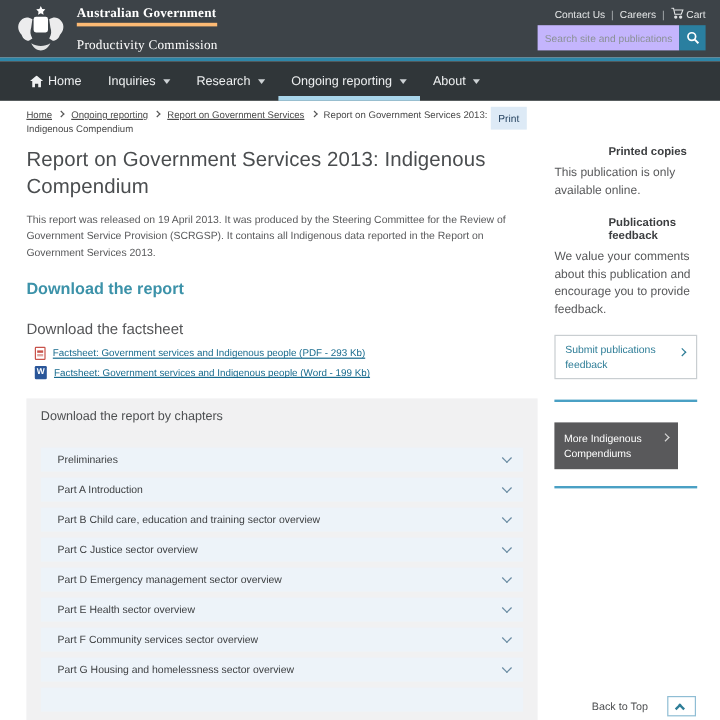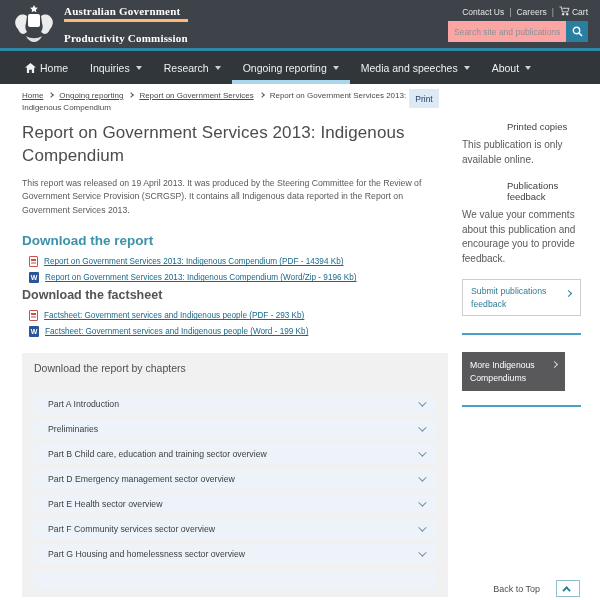--- a/index.html
+++ b/index.html
@@ -14,29 +14,29 @@
 
   
   .site-header {
     position:absolute; top:0; left:0; width:600px; height:48px;
     background:#3d4348;
   }
   .crest-wrap { position:absolute; left:12px; top:4px; display:flex; align-items:center; }
   .crest { width:44px; height:40px; }
   .agency { margin-left:8px; color:#ffffff; font-family:"Liberation Serif", serif; }
   .agency .line1 { font-size:11px; font-weight:bold; padding-bottom:2px; border-bottom:3px solid #fdba74; letter-spacing:.2px;}
-  .agency .line2 { font-size:11px; font-weight:bold; padding-top:10px; letter-spacing:.2px;}
+  .agency .line2 { font-size:11px; font-weight:normal; padding-top:10px; letter-spacing:.2px;}
   .top-links { position:absolute; top:6px; right:12px; font-size:8.5px; color:#e3e5e6; display:flex; align-items:center; gap:5px;}
   .top-links a { color:#e3e5e6; text-decoration:none; }
   .top-links .sep { color:#aeb3b6; }
   .cart-icon { width:11px; height:10px; display:inline-block; margin-right:2px; vertical-align:-1px;}
   .searchbar { position:absolute; top:21px; right:12px; display:flex; height:21px;}
   .searchbar input {
     width:118px; height:21px; border:none; outline:none; padding:0 6px;
-    font-size:8.5px; color:#555; font-family:"Liberation Sans",sans-serif; background:#fca5a5;
+    font-size:8.5px; color:#555; font-family:"Liberation Sans",sans-serif; background:#c4b5fd;
   }
   .searchbar input::placeholder { color:#8b9196; }
   .search-btn { width:22px; height:21px; background:#2a7fa0; border:none; display:flex; align-items:center; justify-content:center; cursor:pointer;}
 
   
   .header-rule { position:absolute; top:48px; left:0; width:600px; height:3px; background:#2e86a8; }
 
   
   .main-nav {
     position:absolute; top:51px; left:0; width:600px; height:33px;
@@ -67,21 +67,21 @@
     position:absolute; top:89px; left:409px; width:30px; height:19px;
     background:#ddeaf6; border:none; color:#24425f; font-size:8.5px;
     font-family:"Liberation Sans",sans-serif; cursor:pointer;
   }
 
   
   .main-col { position:absolute; left:22px; top:122px; width:428px; }
   h1.page-title { font-size:17px; font-weight:400; color:#4a4d4f; line-height:1.35; letter-spacing:.1px;}
   .intro { margin-top:9px; font-size:8.7px; color:#58595b; line-height:1.55; }
   h2.teal { margin-top:16px; font-size:13.5px; font-weight:700; color:#3c92a9; }
-  h2.gray { font-size:12.5px; font-weight:700; color:#545557; }
+  h2.gray { margin-top:19px; font-size:12.5px; font-weight:400; color:#545557; }
   .file-list { margin-top:8px; margin-left:7px; list-style:none; }
   .file-list li { display:flex; align-items:center; gap:6px; margin-bottom:5px; height:11px;}
   .file-list a { font-size:8.2px; color:#176a8d; text-decoration:underline; }
   .icon-pdf {
     width:9px; height:11px; background:#fff; border:1px solid #c8524a; position:relative; border-radius:1px;
     flex:0 0 9px;
   }
   .icon-pdf::after { content:""; position:absolute; left:1px; top:2px; width:5px; height:2px; background:#c8524a; box-shadow:0 3px 0 #e0a49f; }
   .icon-word {
     width:10px; height:11px; background:#2a5699; border-radius:1px; color:#fff; font-size:7px; font-weight:bold;
@@ -99,21 +99,21 @@
   }
   .chapter-row:last-child { margin-bottom:0; }
   .chapter-label { font-size:8.7px; color:#3c3e40; }
   .chev-down {
     width:6px; height:6px; border-right:1.4px solid #6b8ca3; border-bottom:1.4px solid #6b8ca3;
     transform:rotate(45deg) translateY(-2px);
   }
 
   
   .sidebar { position:absolute; left:462px; top:121px; width:119px; }
-  .sb-h { font-size:9.5px; font-weight:normal; color:#3c3e40; margin-bottom:6px;padding-left:45px; }
+  .sb-h { font-size:9.5px; font-weight:bold; color:#3c3e40; margin-bottom:6px;padding-left:45px; }
   .sb-p { font-size:10px; color:#58595b; line-height:1.45; margin-bottom:13px; }
   .sb-btn {
     width:100%; background:#fff; border:1px solid #c9ced1; padding:5px 8px; text-align:left;
     color:#2e7d97; font-size:8.7px; line-height:1.45; cursor:pointer; position:relative;
     font-family:"Liberation Sans",sans-serif;
   }
   .chev-right {
     position:absolute; right:9px; top:11px; width:5px; height:5px;
     border-top:1.4px solid; border-right:1.4px solid; transform:rotate(45deg);
   }
@@ -202,79 +202,67 @@
   <div class="nav-item">
     <span>Research</span>
     <span class="caret-down"></span>
   </div>
   <div class="nav-item">
     <span>Ongoing reporting</span>
     <span class="caret-down"></span>
     <span class="nav-active-bar"></span>
   </div>
   <div class="nav-item">
-    <span>Media and speeches</span>
-    <span class="caret-down"></span>
-  </div>
-  <div class="nav-item">
     <span>About</span>
     <span class="caret-down"></span>
   </div>
 </nav>
 
 <div class="breadcrumb">
   <a href="#">Home</a><span class="crumb-sep"></span><a href="#">Ongoing reporting</a><span class="crumb-sep"></span><a href="#">Report on Government Services</a><span class="crumb-sep"></span><span>Report on Government Services 2013: Indigenous Compendium</span>
 </div>
 <button class="print-btn">Print</button>
 
 <div class="main-col">
   <h1 class="page-title">Report on Government Services 2013: Indigenous Compendium</h1>
   <p class="intro">This report was released on 19 April 2013. It was produced by the Steering Committee for the Review of Government Service Provision (SCRGSP). It contains all Indigenous data reported in the Report on Government Services 2013.</p>
 
   <h2 class="teal">Download the report</h2>
-  <ul class="file-list">
-    <li>
-      <span class="icon-pdf"></span>
-      <a href="#">Report on Government Services 2013: Indigenous Compendium (PDF - 14394 Kb)</a>
-    </li>
-    <li>
-      <span class="icon-word">
-          <span>W</span>
-        </span>
-      <a href="#">Report on Government Services 2013: Indigenous Compendium (Word/Zip - 9196 Kb)</a>
-    </li>
-  </ul>
 
   <h2 class="gray">Download the factsheet</h2>
   <ul class="file-list">
     <li>
       <span class="icon-pdf"></span>
       <a href="#">Factsheet: Government services and Indigenous people (PDF - 293 Kb)</a>
     </li>
     <li>
       <span class="icon-word">
           <span>W</span>
         </span>
       <a href="#">Factsheet: Government services and Indigenous people (Word - 199 Kb)</a>
     </li>
   </ul>
 
   <div class="chapters">
     <div class="chapters-heading">Download the report by chapters</div>
 
     <div class="chapter-row">
+      <span class="chapter-label">Preliminaries</span>
+      <span class="chev-down"></span>
+    </div>
+    <div class="chapter-row">
       <span class="chapter-label">Part A Introduction</span>
       <span class="chev-down"></span>
     </div>
     <div class="chapter-row">
-      <span class="chapter-label">Preliminaries</span>
-      <span class="chev-down"></span>
-    </div>
-    <div class="chapter-row">
       <span class="chapter-label">Part B Child care, education and training sector overview</span>
+      <span class="chev-down"></span>
+    </div>
+    <div class="chapter-row">
+      <span class="chapter-label">Part C Justice sector overview</span>
       <span class="chev-down"></span>
     </div>
     <div class="chapter-row">
       <span class="chapter-label">Part D Emergency management sector overview</span>
       <span class="chev-down"></span>
     </div>
     <div class="chapter-row">
       <span class="chapter-label">Part E Health sector overview</span>
       <span class="chev-down"></span>
     </div>

